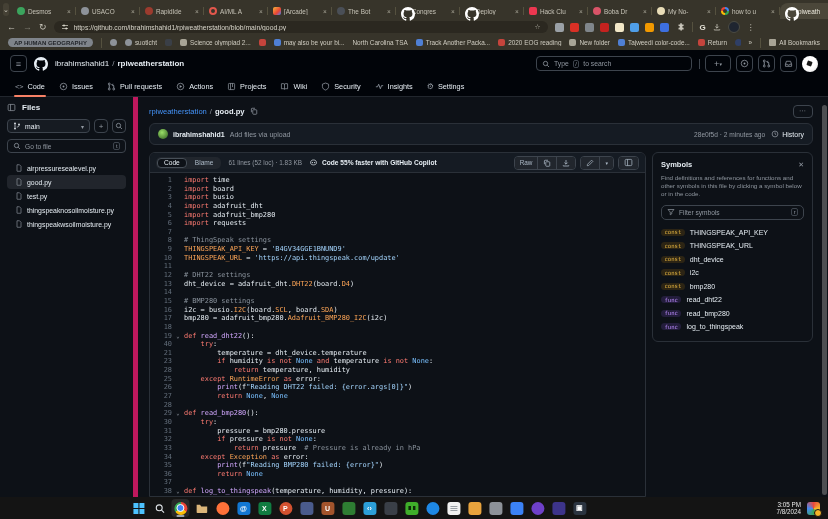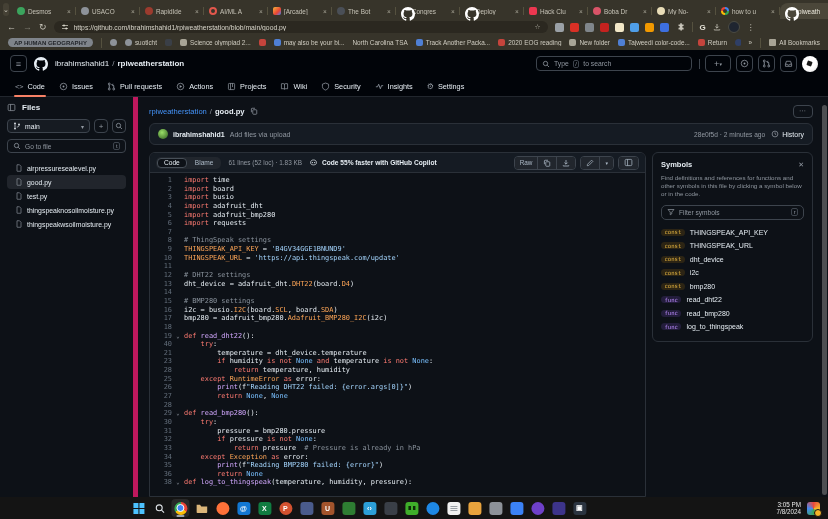--- a/index.html
+++ b/index.html
@@ -833,20 +833,25 @@
           <span class="no">35</span>
           <span class="fold"></span>
           <span class="lc"><span class="tk-p">        </span><span class="tk-fn">print</span><span class="tk-p">(f</span><span class="tk-s">"Reading BMP280 failed: {error}"</span><span class="tk-p">)</span></span>
         </div>
         <div class="cl">
           <span class="no">36</span>
           <span class="fold"></span>
           <span class="lc"><span class="tk-p">        </span><span class="tk-k">return</span><span class="tk-p"> </span><span class="tk-v">None</span></span>
         </div>
         <div class="cl">
+          <span class="no">37</span>
+          <span class="fold"></span>
+          <span class="lc"></span>
+        </div>
+        <div class="cl">
           <span class="no">38</span>
           <span class="fold">⌄</span>
           <span class="lc"><span class="tk-k">def </span><span class="tk-fn">log_to_thingspeak</span><span class="tk-p">(temperature, humidity, pressure):</span></span>
         </div>
       </div>
   </section>
 
   <aside class="symbols">
     <div class="sym-head">
       <span>Symbols</span>

